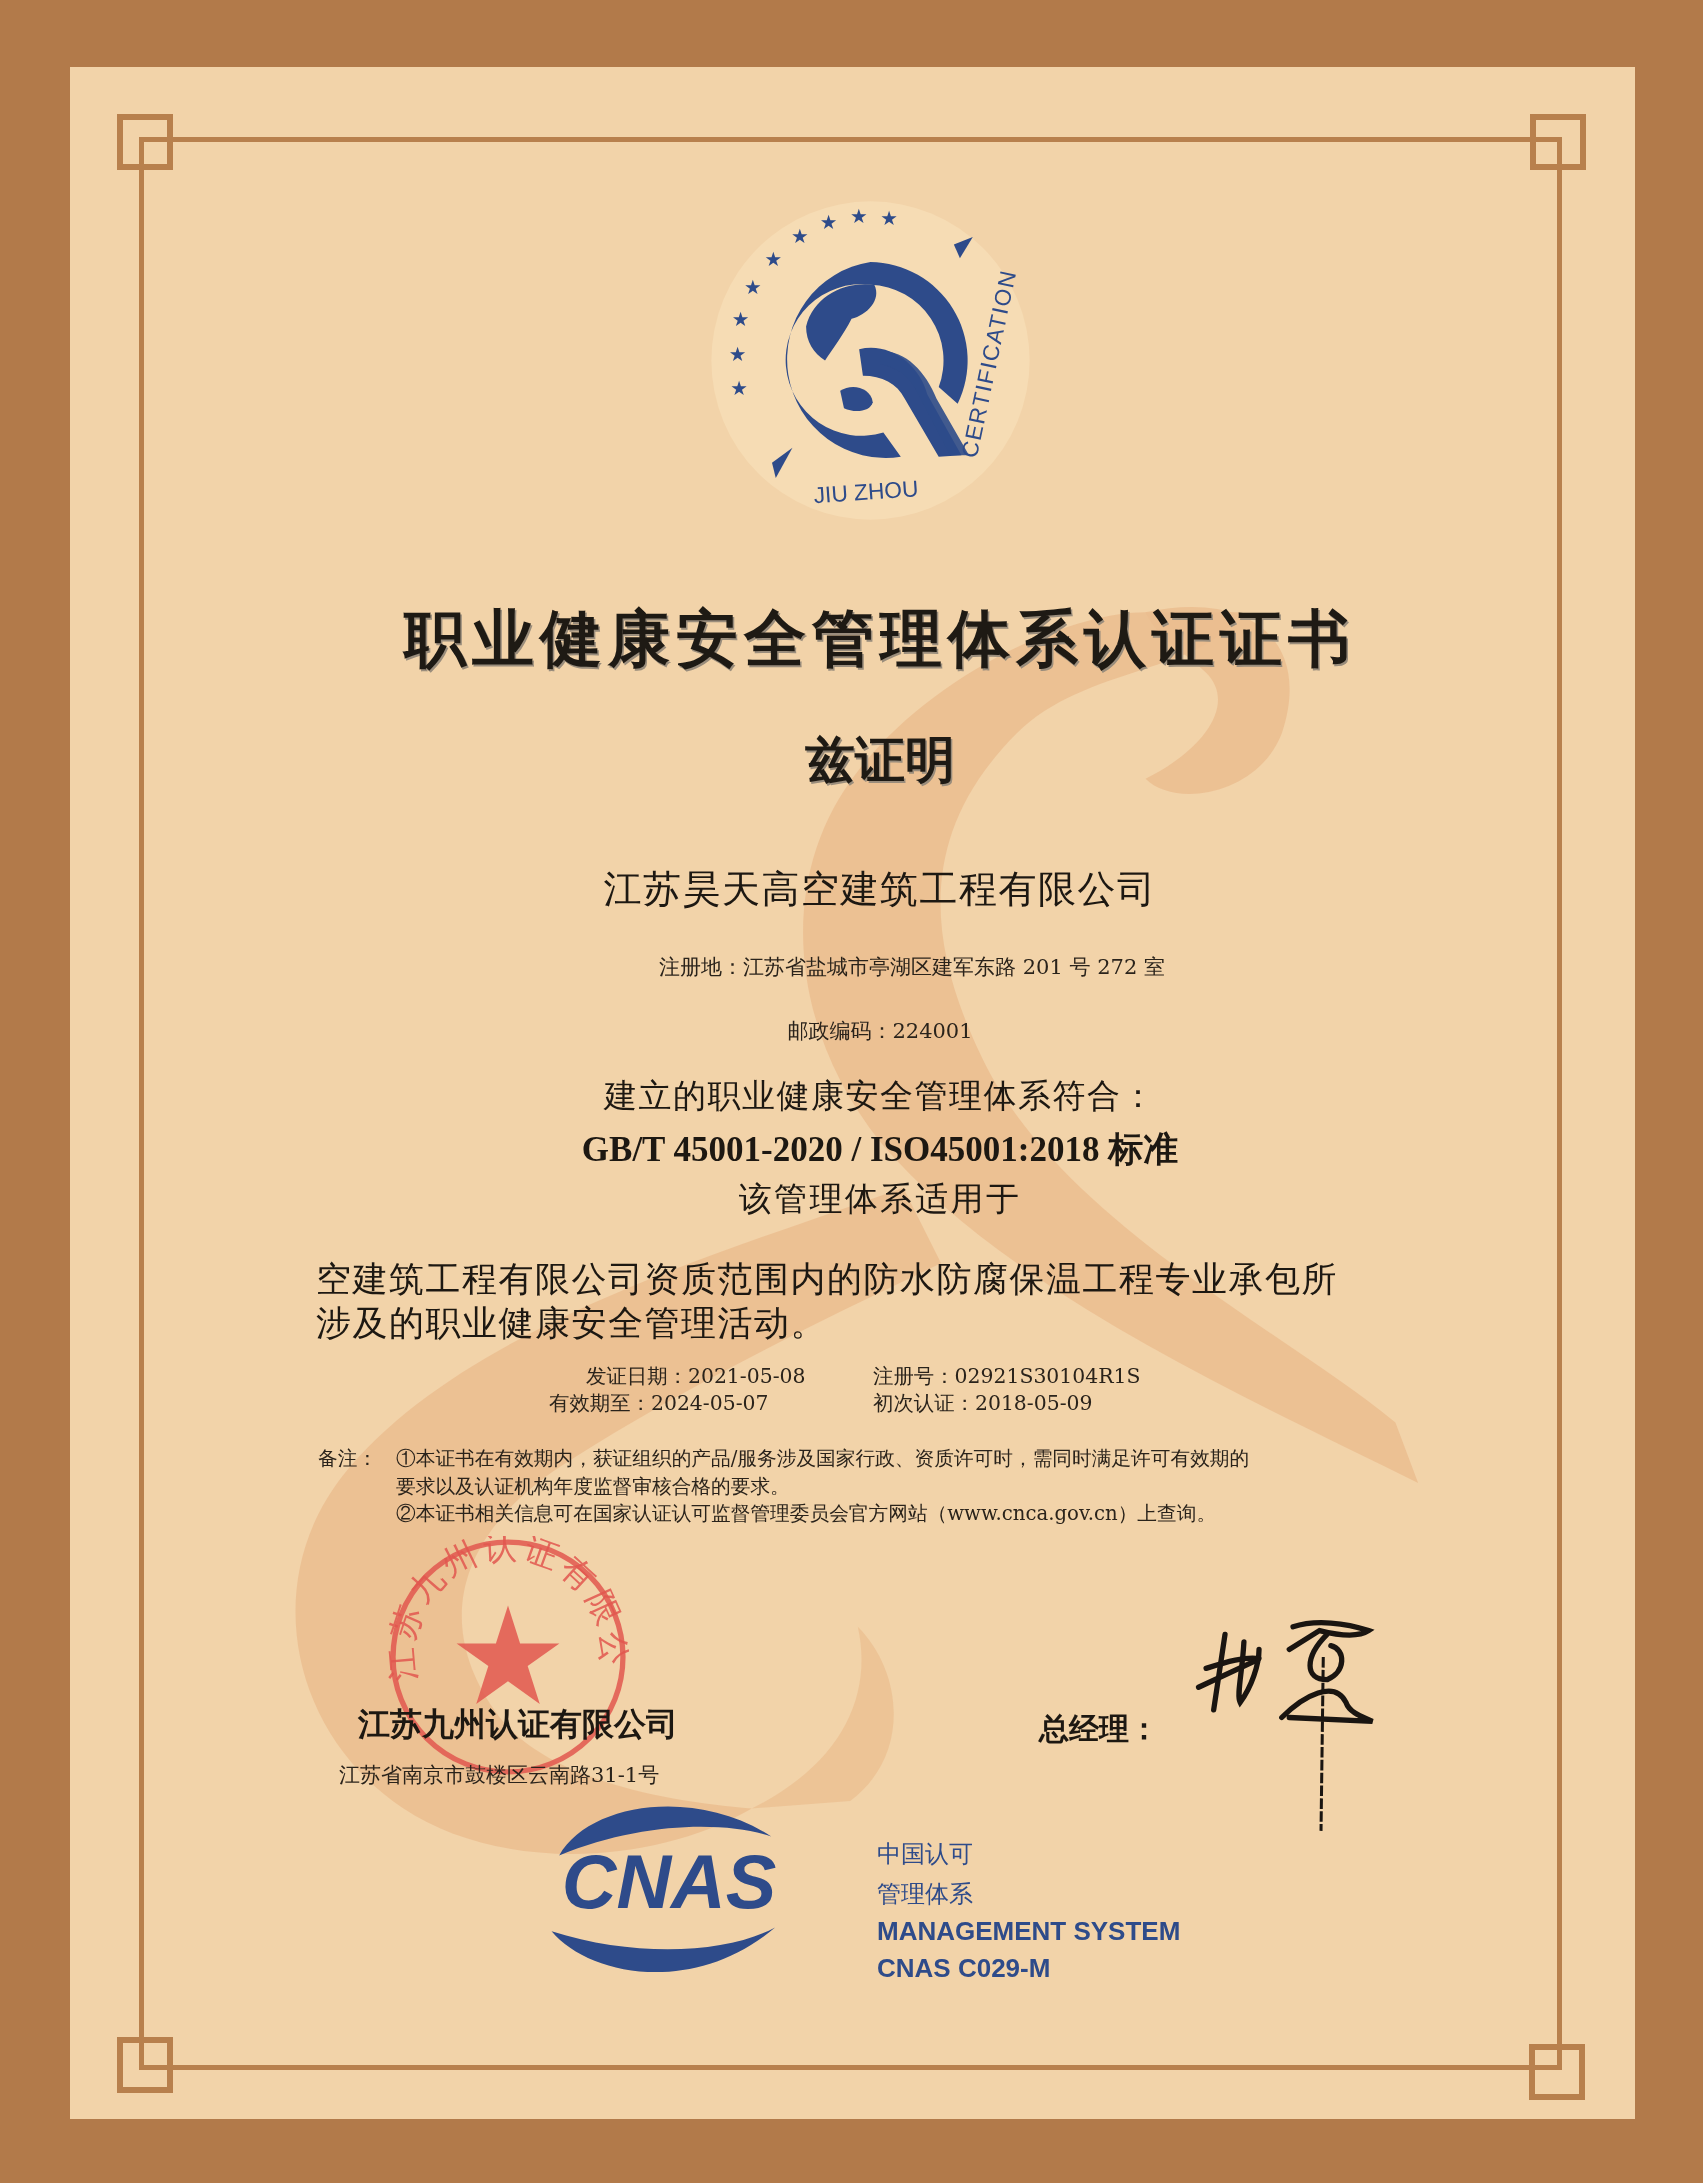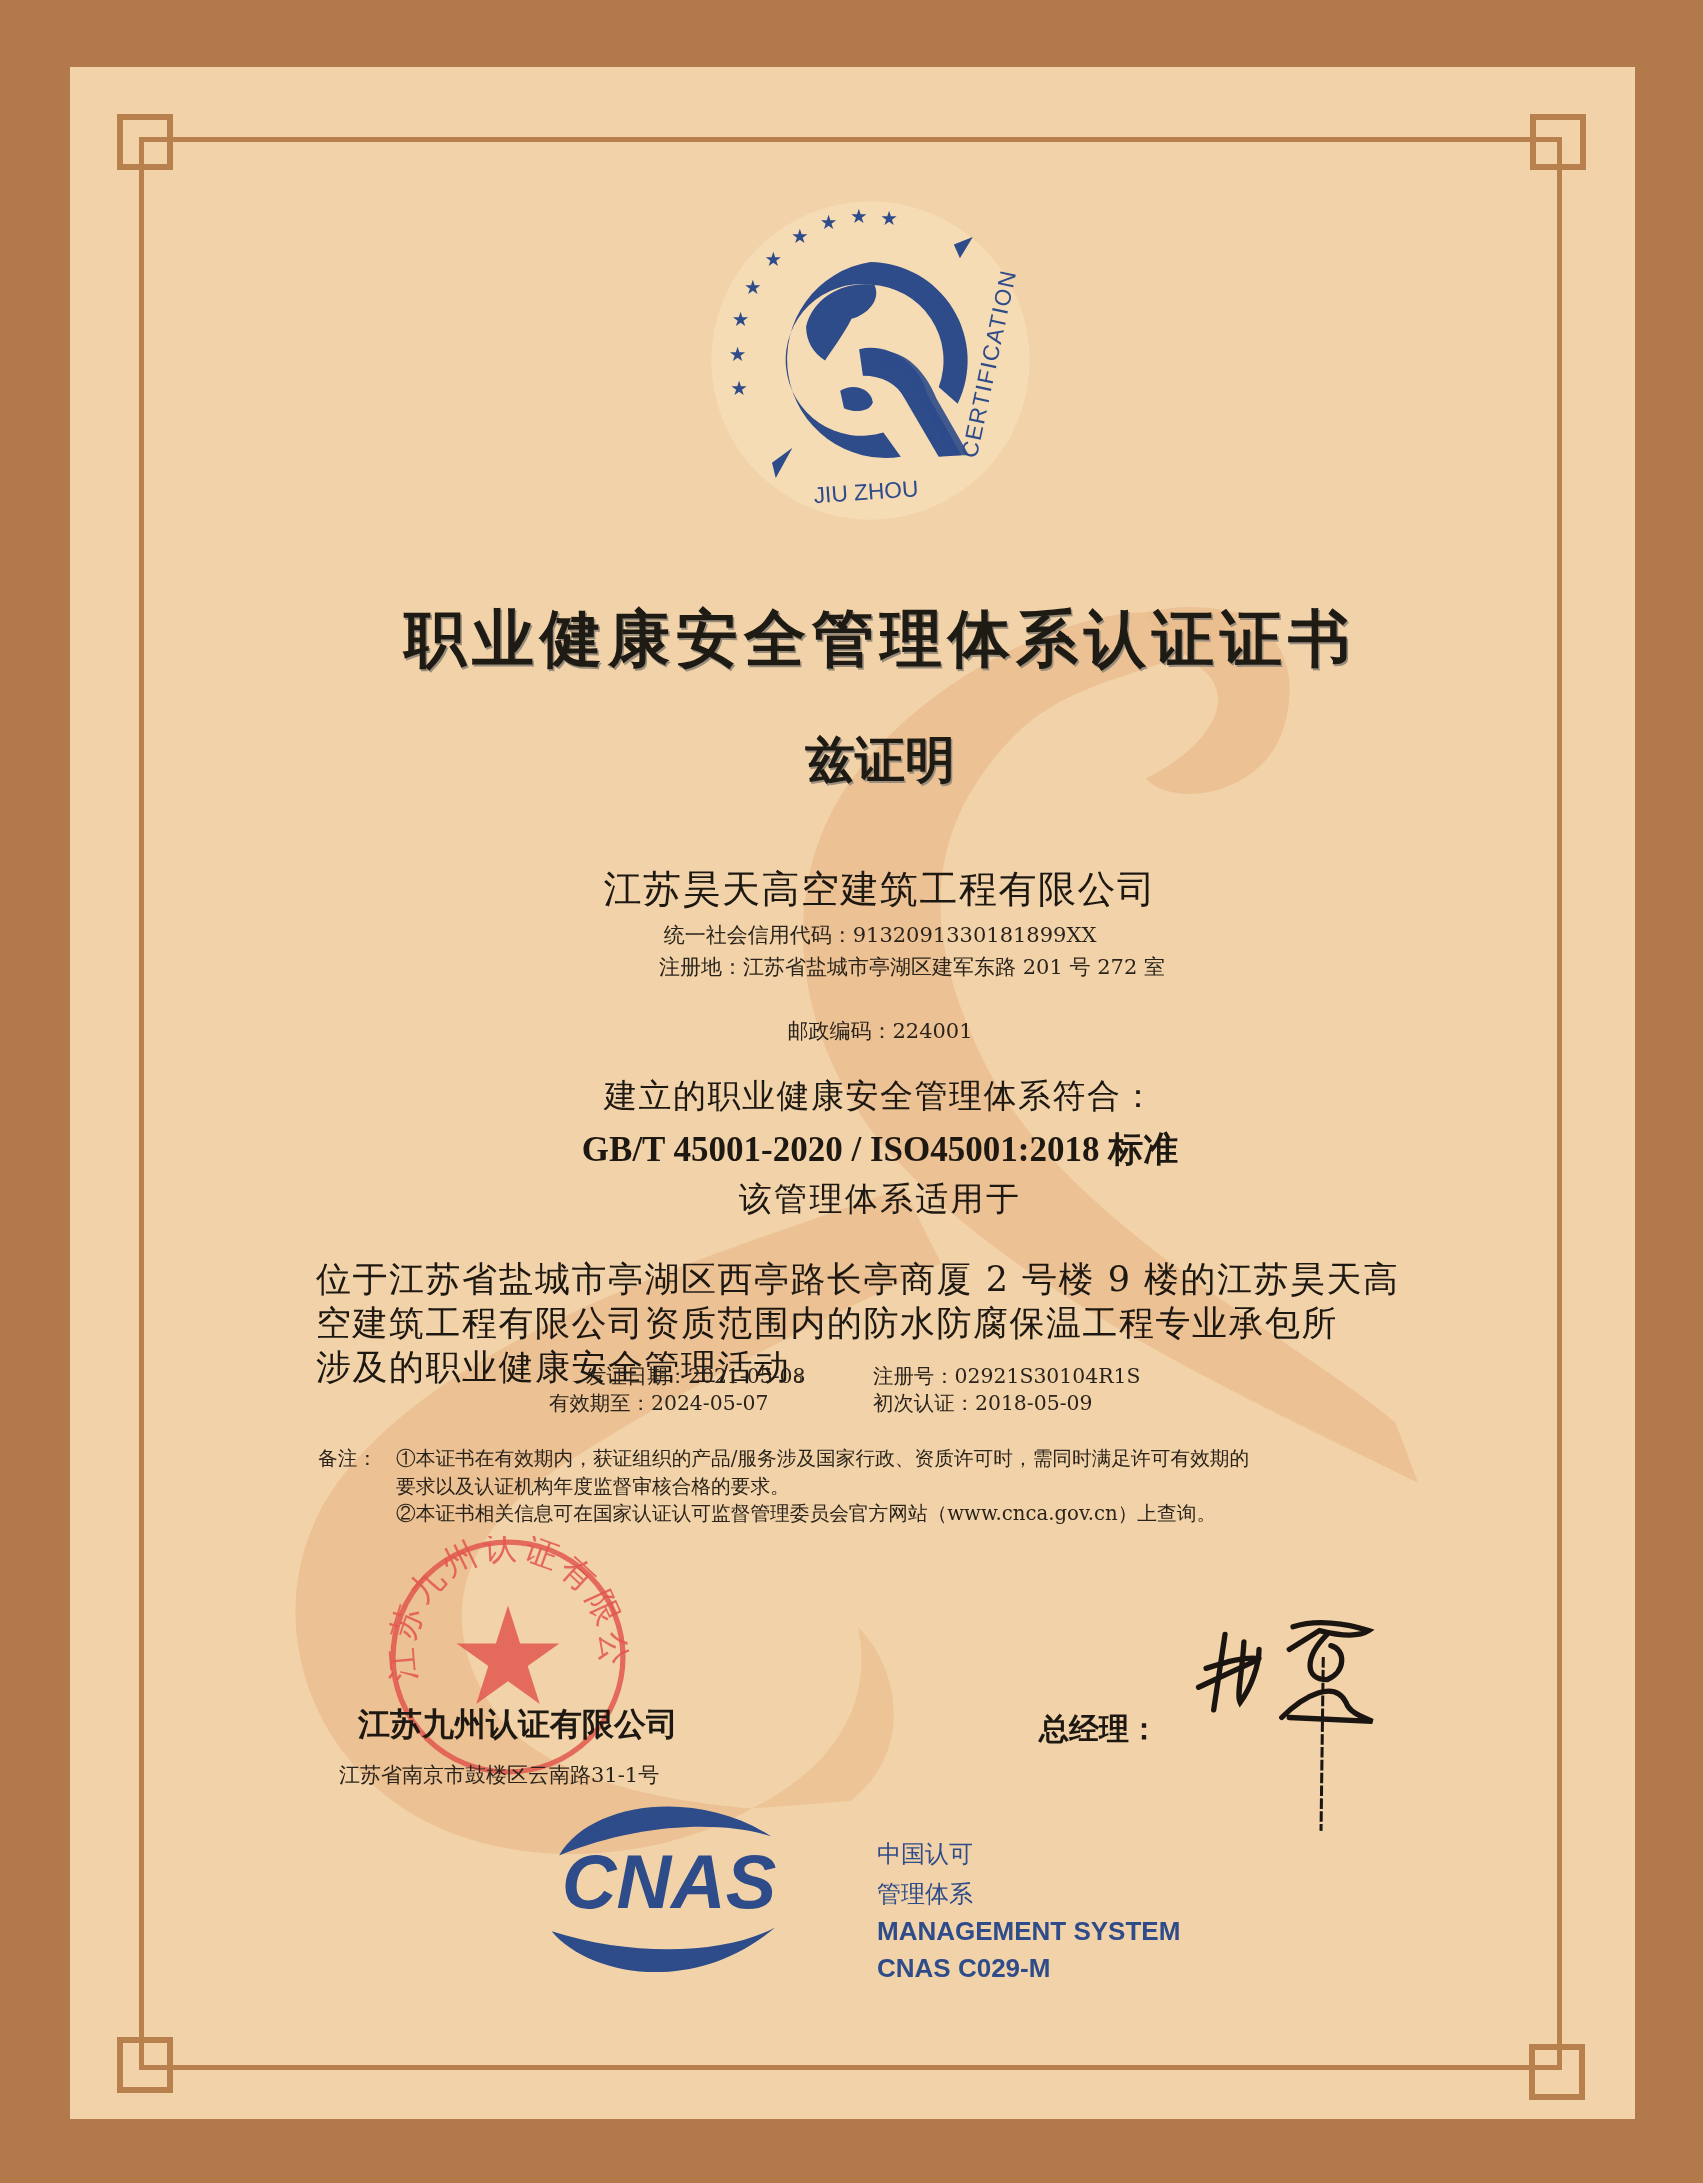--- a/index.html
+++ b/index.html
@@ -107,30 +107,28 @@
       <path d="M95,360 L122,340 L100,380 Z"></path>
     </g>
     <text x="150" y="410" font-family="Liberation Sans, sans-serif" font-size="30" fill="#2e4b8a" transform="rotate(-4 200 400)">JIU ZHOU</text>
     <text x="0" y="0" font-family="Liberation Sans, sans-serif" font-size="30" fill="#2e4b8a" letter-spacing="2" transform="translate(365,355) rotate(-78)">CERTIFICATION</text>
   </svg>
 
   <div class="abs center title">职业健康安全管理体系认证证书</div>
   <div class="abs center subtitle">兹证明</div>
 
   <div class="abs center company">江苏昊天高空建筑工程有限公司</div>
-  <div class="abs center info-line" style="top:854px;">统一社会信用代码：9132091330181899XX</div>
   <div class="abs center info-line" style="top:886px;padding-left:32px;">注册地：江苏省盐城市亭湖区建军东路 201 号 272 室</div>
   <div class="abs center info-line" style="top:950px;">邮政编码：224001</div>
 
   <div class="abs center std-intro">建立的职业健康安全管理体系符合：</div>
   <div class="abs center std">GB/T 45001-2020 / ISO45001:2018 标准</div>
   <div class="abs center std-apply">该管理体系适用于</div>
 
   <div class="abs scope">
-    <div>位于江苏省盐城市亭湖区西亭路长亭商厦 2 号楼 9 楼的江苏昊天高</div>
     <div>空建筑工程有限公司资质范围内的防水防腐保温工程专业承包所</div>
     <div>涉及的职业健康安全管理活动。</div>
   </div>
 
   <div class="abs meta" style="left:479px; top:1295px;padding-left:37px;">发证日期：2021-05-08</div>
   <div class="abs meta" style="left:479px; top:1322px;">有效期至：2024-05-07</div>
   <div class="abs meta" style="left:803px; top:1295px;">注册号：02921S30104R1S</div>
   <div class="abs meta" style="left:803px; top:1322px;">初次认证：2018-05-09</div>
 
   <div class="abs notes" style="left:248px; top:1378px;">备注：</div>

